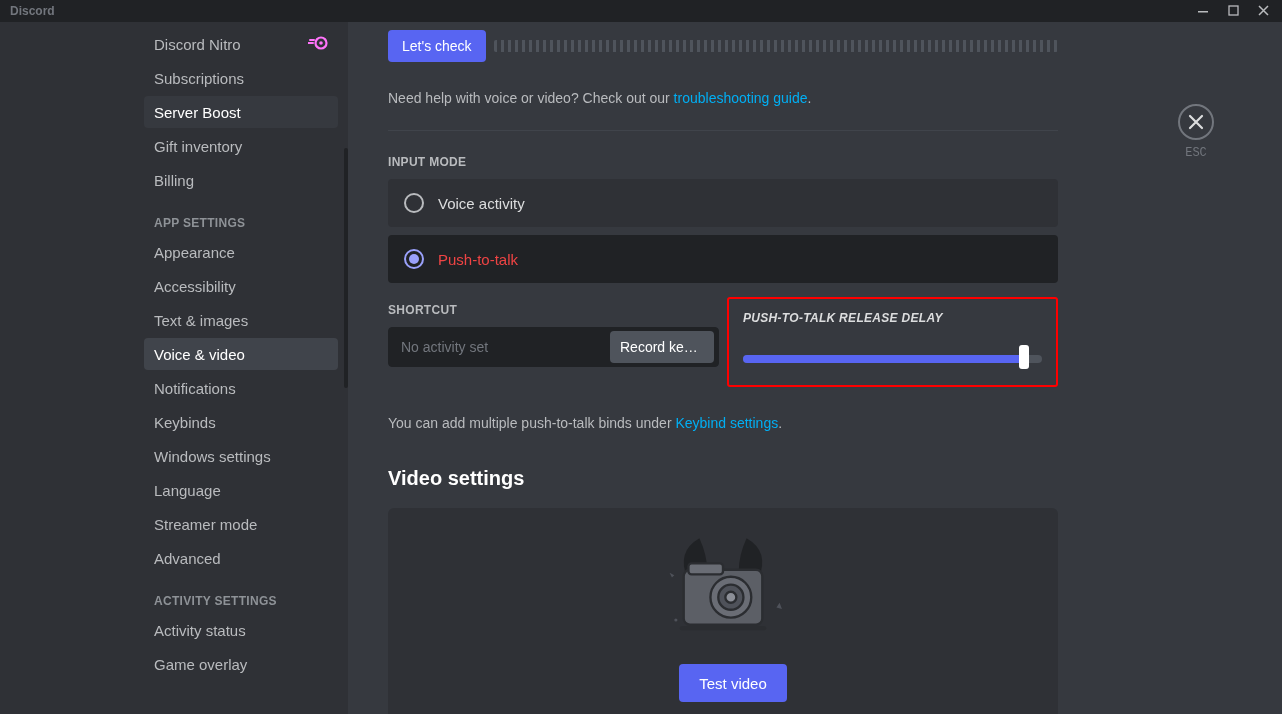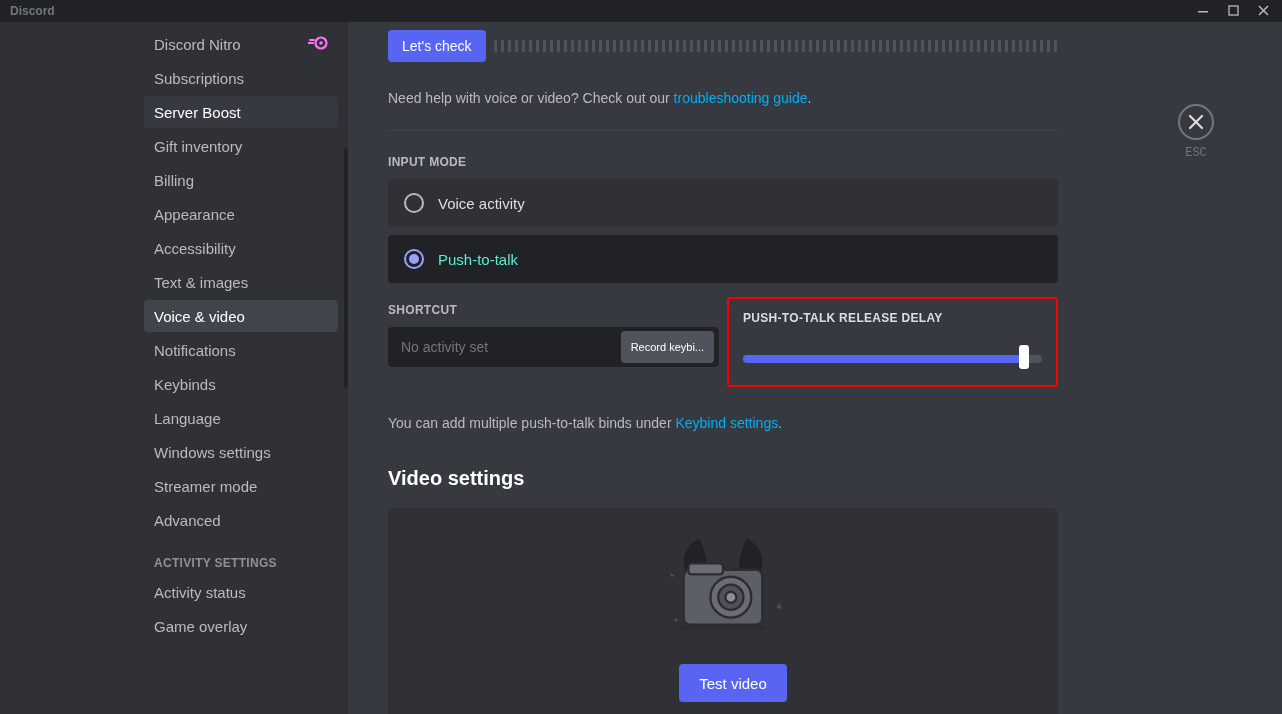--- a/index.html
+++ b/index.html
@@ -27,30 +27,30 @@
   .close-btn svg{fill:#b9bbbe;}
   .close-label{position:absolute;right:68px;top:124px;width:36px;text-align:center;font-size:12px;color:#72767d;font-family:Liberation Mono, monospace;}
   .lets-check-row{display:flex;align-items:center;gap:8px;margin-top:8px;}
   .lets-check-btn{background:#5865f2;border:none;color:#fff;font-size:14px;font-weight:500;border-radius:4px;height:32px;padding:0 14px;cursor:pointer;}
   .stripes{flex:1;height:12px;background:repeating-linear-gradient(90deg,#4f545c 0 3px,transparent 3px 7px);border-radius:2px;}
   .help-text{color:#b9bbbe;font-size:14px;margin-top:28px;}
   .help-text a{color:#00aff4;text-decoration:none;}
   hr.sep{border:none;border-top:1px solid #40444b;margin:24px 0;}
   .label{font-size:12px;font-weight:700;letter-spacing:.3px;color:#b9bbbe;margin-bottom:10px;}
   .radio-row{height:48px;border-radius:4px;background:#2f3136;display:flex;align-items:center;padding:0 16px;gap:14px;margin-bottom:8px;font-size:15px;color:#dcddde;cursor:pointer;}
-  .radio-row.selected{background:#202225;color:#5eead4;}
+  .radio-row.selected{background:#202225;color:#ef4444;}
   .radio-outer{width:20px;height:20px;border:2px solid #b9bbbe;border-radius:50%;display:flex;align-items:center;justify-content:center;flex-shrink:0;}
   .radio-row.selected .radio-outer{border-color:#9aa1fb;}
   .radio-inner{width:10px;height:10px;border-radius:50%;background:#9aa1fb;display:none;}
   .radio-row.selected .radio-inner{display:block;}
   .cols{display:flex;gap:8px;margin-top:20px;}
   .col{flex:1;}
   .shortcut-box{height:40px;background:#202225;border-radius:4px;border:1px solid #202225;display:flex;align-items:center;justify-content:space-between;padding-left:12px;font-size:14px;color:#72767d;}
-  .record-btn{background:#4f545c;color:#fff;font-size:11px;border:none;border-radius:4px;height:32px;padding:6px 10px;margin-right:4px;cursor:pointer;max-width:104px;overflow:hidden;text-overflow:ellipsis;white-space:nowrap;}
-  .highlight-box{border:2px solid #ff0000;border-radius:3px;padding:12px 14px 18px 14px;margin-top:-6px;}
+  .record-btn{background:#4f545c;color:#fff;font-size:14px;border:none;border-radius:4px;height:32px;padding:6px 10px;margin-right:4px;cursor:pointer;max-width:104px;overflow:hidden;text-overflow:ellipsis;white-space:nowrap;}
+  .highlight-box{border:2px solid #ff0000;border-radius:3px;padding:12px 14px 18px 14px;margin-top:-6px;font-style:italic;}
   .slider-wrap{position:relative;height:20px;margin-top:22px;}
   .slider-track{position:absolute;left:0;right:0;top:8px;height:8px;border-radius:4px;background:#4f545c;}
   .slider-fill{position:absolute;left:0;top:8px;height:8px;border-radius:4px;background:#5865f2;width:94%;}
   .slider-thumb{position:absolute;top:-2px;left:94%;width:10px;height:24px;border-radius:3px;background:#fff;transform:translateX(-50%);cursor:grab;}
   .note{font-size:14px;color:#b9bbbe;margin-top:28px;}
   .note a{color:#00aff4;text-decoration:none;}
   h2.section-title{color:#fff;font-size:20px;font-weight:700;margin:36px 0 18px 0;}
   .video-box{background:#2f3136;border-radius:6px;padding:24px;display:flex;flex-direction:column;align-items:center;gap:22px;}
   .test-video-btn{background:#5865f2;color:#fff;border:none;border-radius:4px;height:38px;padding:0 20px;font-size:15px;font-weight:500;cursor:pointer;margin-left:20px;}
   .camera-svg{width:160px;height:110px;}
@@ -100,43 +100,44 @@
       <div class="sb-item highlight">
           <span>Server Boost</span>
         </div>
       <div class="sb-item">
           <span>Gift inventory</span>
         </div>
       <div class="sb-item">
           <span>Billing</span>
         </div>
 
+      <div class="sb-header">APP SETTINGS</div>
       <div class="sb-item">
           <span>Appearance</span>
         </div>
       <div class="sb-item">
           <span>Accessibility</span>
         </div>
       <div class="sb-item">
           <span>Text &amp; images</span>
         </div>
       <div class="sb-item selected">
           <span>Voice &amp; video</span>
         </div>
       <div class="sb-item">
           <span>Notifications</span>
         </div>
       <div class="sb-item">
           <span>Keybinds</span>
         </div>
       <div class="sb-item">
+          <span>Windows settings</span>
+        </div>
+      <div class="sb-item">
           <span>Language</span>
-        </div>
-      <div class="sb-item">
-          <span>Windows settings</span>
         </div>
       <div class="sb-item">
           <span>Streamer mode</span>
         </div>
       <div class="sb-item">
           <span>Advanced</span>
         </div>
 
       <div class="sb-header">ACTIVITY SETTINGS</div>
       <div class="sb-item">

